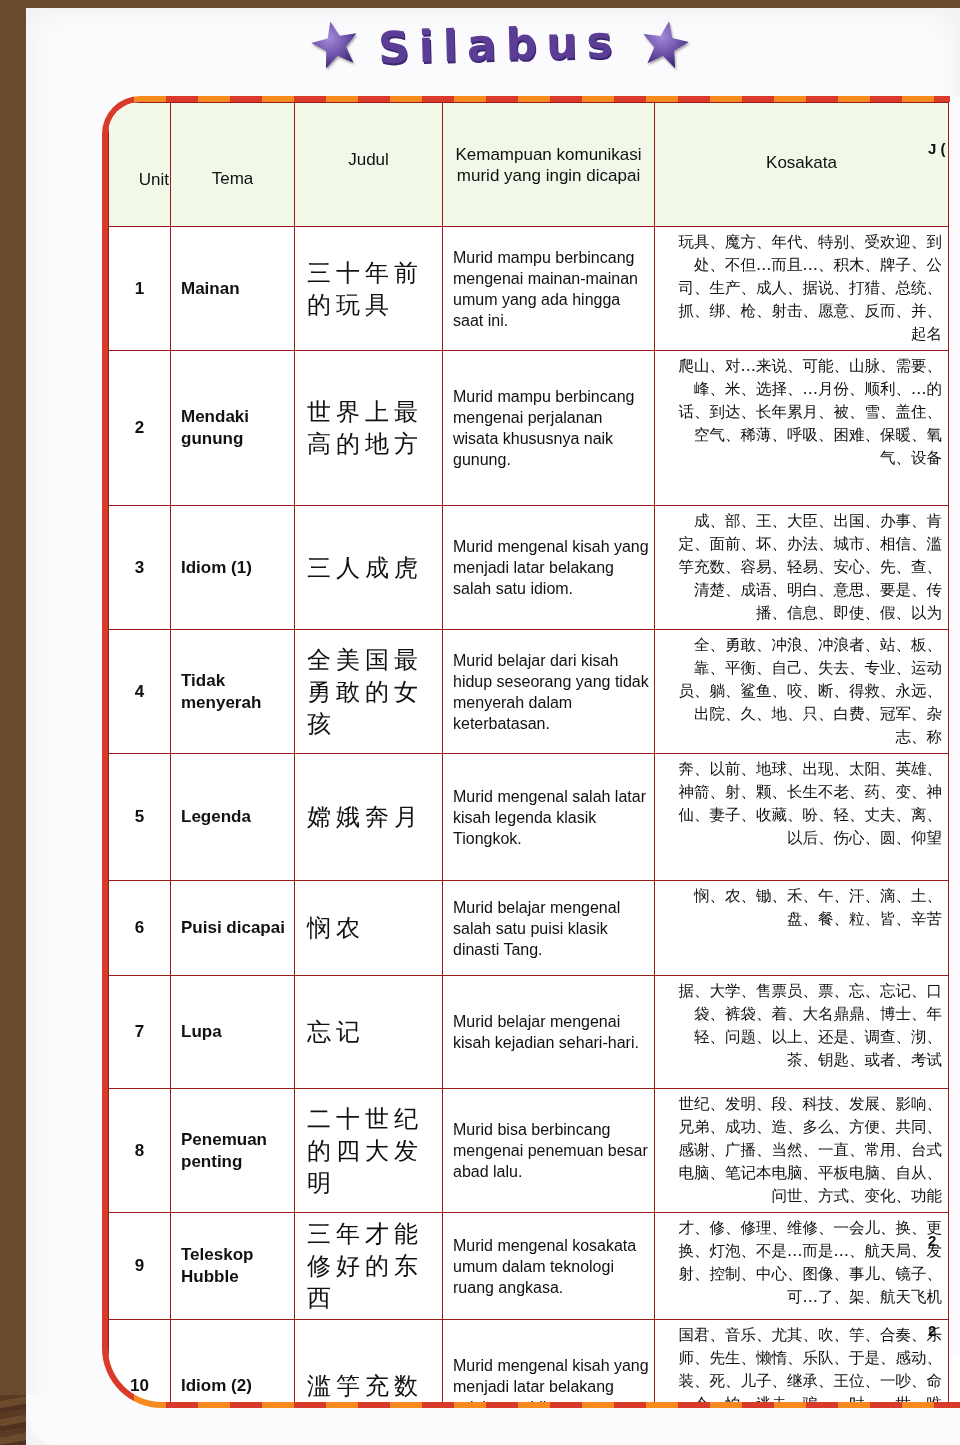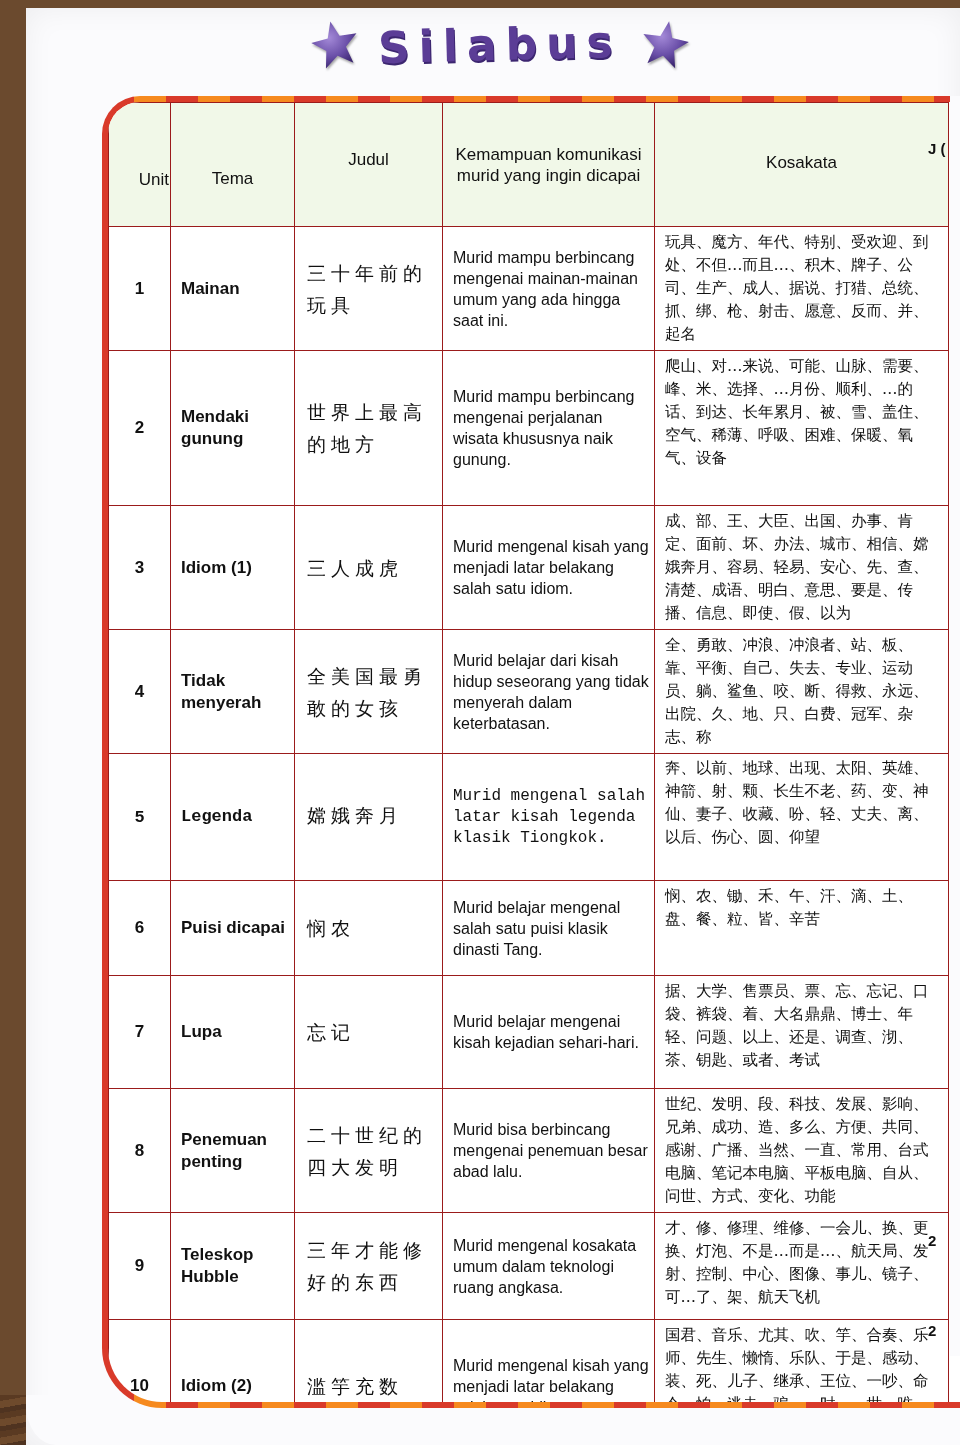--- a/index.html
+++ b/index.html
@@ -64,34 +64,35 @@
     line-height: 21px;
   }
   thead th.col-unit { text-align: right; padding-left: 14px; padding-top: 30px; }
   thead th.col-tema { padding-top: 28px; }
   thead th.col-judul { padding-bottom: 12px; }
   thead th.col-kos { padding-bottom: 6px; }
   tbody td { font-size: 17px; }
   td.unit { text-align: center; font-weight: bold; }
   td.tema { font-weight: bold; padding-left: 10px; line-height: 22px; }
   td.judul {
-    font-family: "DejaVu Serif", serif; font-size: 19px; letter-spacing: 5px;
+    font-family: "DejaVu Serif", serif; font-size: 24px; letter-spacing: 5px;
     padding-left: 12px; line-height: 32px;
   }
   td.kemampuan { padding-left: 10px; padding-right: 4px; line-height: 21px; font-size: 16px; }
   td.kosakata {
     font-family: "DejaVu Serif", serif; font-size: 15.5px; line-height: 23px;
     padding: 4px 6px 4px 10px;
     vertical-align: top;
+    text-align: right;
   }
   tr.r1 td { height: 112px; }
   tr.r2 td { height: 146px; }
   tr.r3 td { height: 110px; }
   tr.r4 td { height: 106px; }
-  tr.r5 td { height: 118px; font-family: Liberation Mono, monospace; }
+  tr.r5 td { height: 118px; }
   tr.r6 td { height: 86px; }
   tr.r7 td { height: 104px; }
   tr.r8 td { height: 104px; }
   tr.r9 td { height: 98px; }
   tr.r10 td { height: 124px; }
   .right-edge {
     position: absolute; right: 0; top: 96px; width: 10px; height: 1260px;
     background: #fbfbfd;
   }
   .edge-text {
@@ -154,21 +155,21 @@
           <td class="tema">Mendaki gunung</td>
           <td class="judul">世界上最高的地方</td>
           <td class="kemampuan">Murid mampu berbincang mengenai perjalanan wisata khususnya naik gunung.</td>
           <td class="kosakata">爬山、对…来说、可能、山脉、需要、峰、米、选择、…月份、顺利、…的话、到达、长年累月、被、雪、盖住、空气、稀薄、呼吸、困难、保暖、氧气、设备</td>
         </tr>
         <tr class="r3">
           <td class="unit">3</td>
           <td class="tema">Idiom (1)</td>
           <td class="judul">三人成虎</td>
           <td class="kemampuan">Murid mengenal kisah yang menjadi latar belakang salah satu idiom.</td>
-          <td class="kosakata">成、部、王、大臣、出国、办事、肯定、面前、坏、办法、城市、相信、嫦娥奔月、容易、轻易、安心、先、查、清楚、成语、明白、意思、要是、传播、信息、即使、假、以为</td>
+          <td class="kosakata">成、部、王、大臣、出国、办事、肯定、面前、坏、办法、城市、相信、滥竽充数、容易、轻易、安心、先、查、清楚、成语、明白、意思、要是、传播、信息、即使、假、以为</td>
         </tr>
         <tr class="r4">
           <td class="unit">4</td>
           <td class="tema">Tidak menyerah</td>
           <td class="judul">全美国最勇敢的女孩</td>
           <td class="kemampuan">Murid belajar dari kisah hidup seseorang yang tidak menyerah dalam keterbatasan.</td>
           <td class="kosakata">全、勇敢、冲浪、冲浪者、站、板、靠、平衡、自己、失去、专业、运动员、躺、鲨鱼、咬、断、得救、永远、出院、久、地、只、白费、冠军、杂志、称</td>
         </tr>
         <tr class="r5">
           <td class="unit">5</td>

